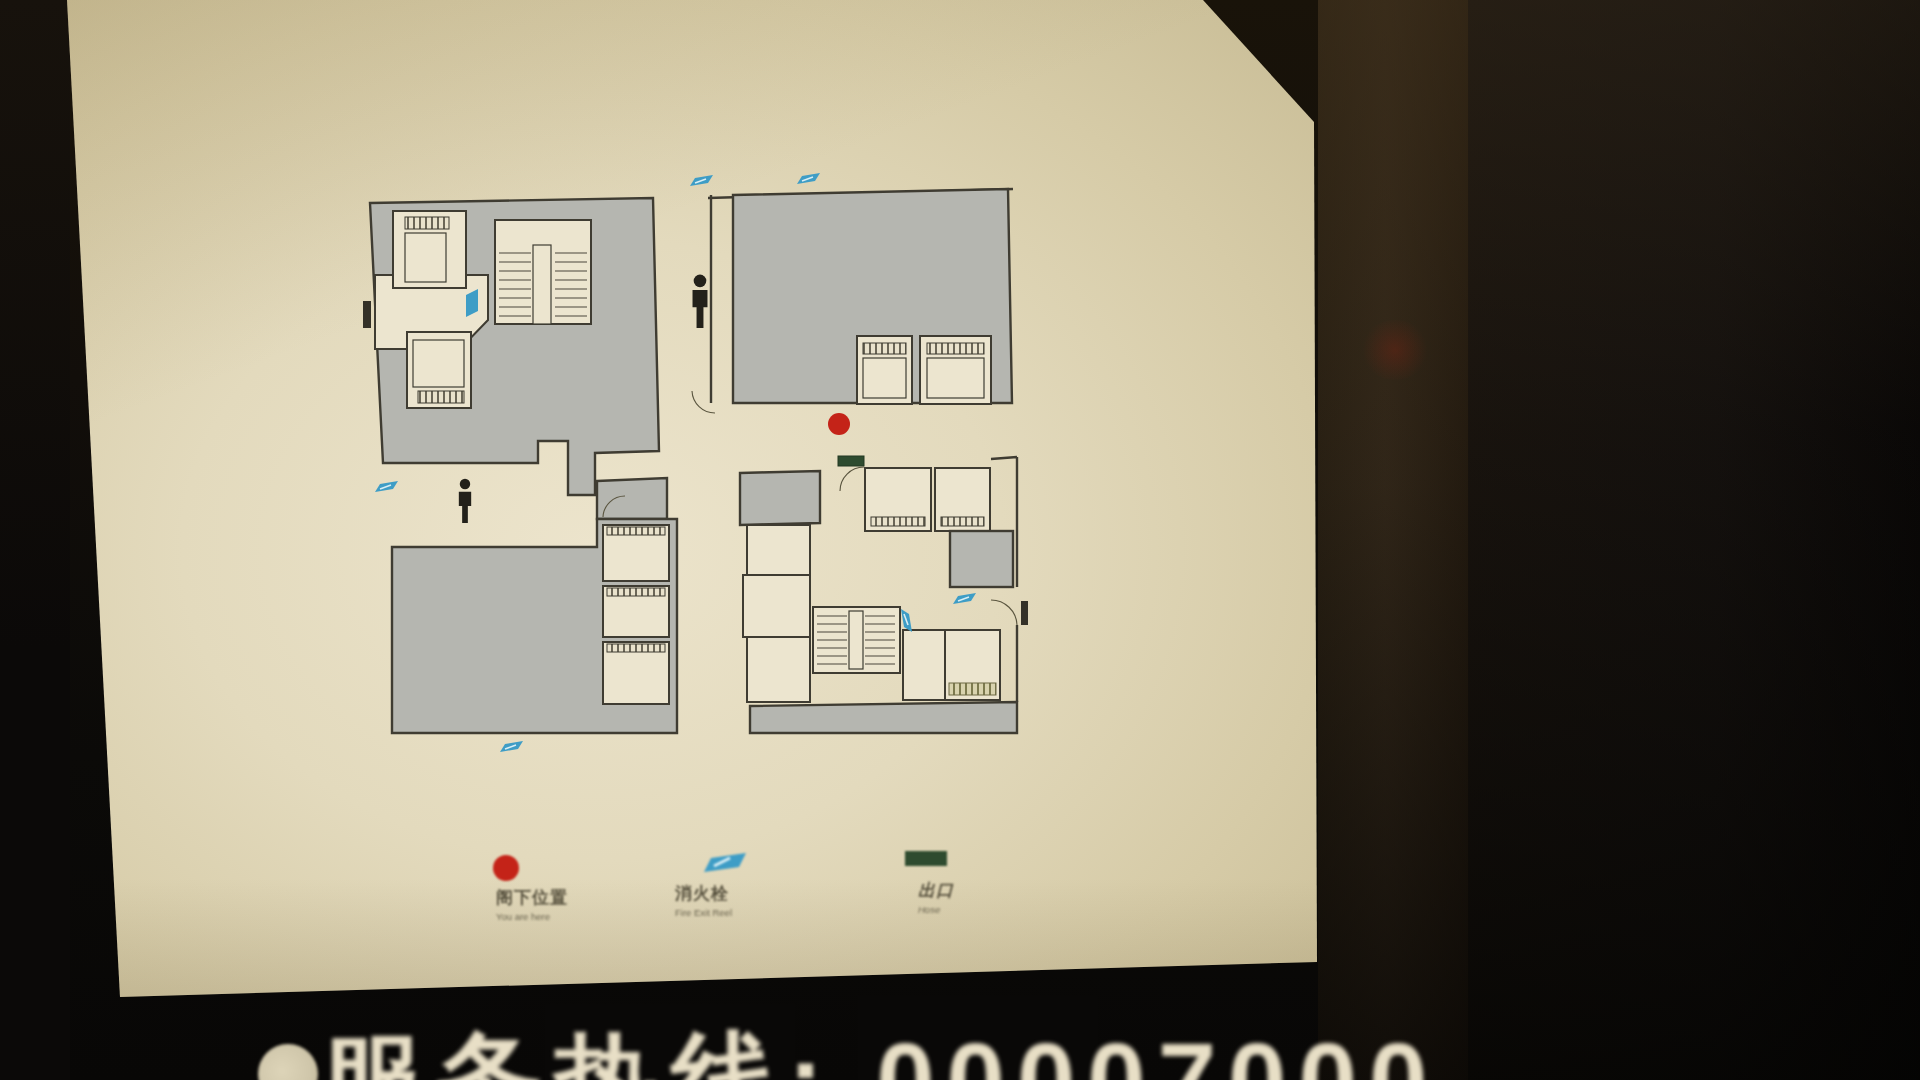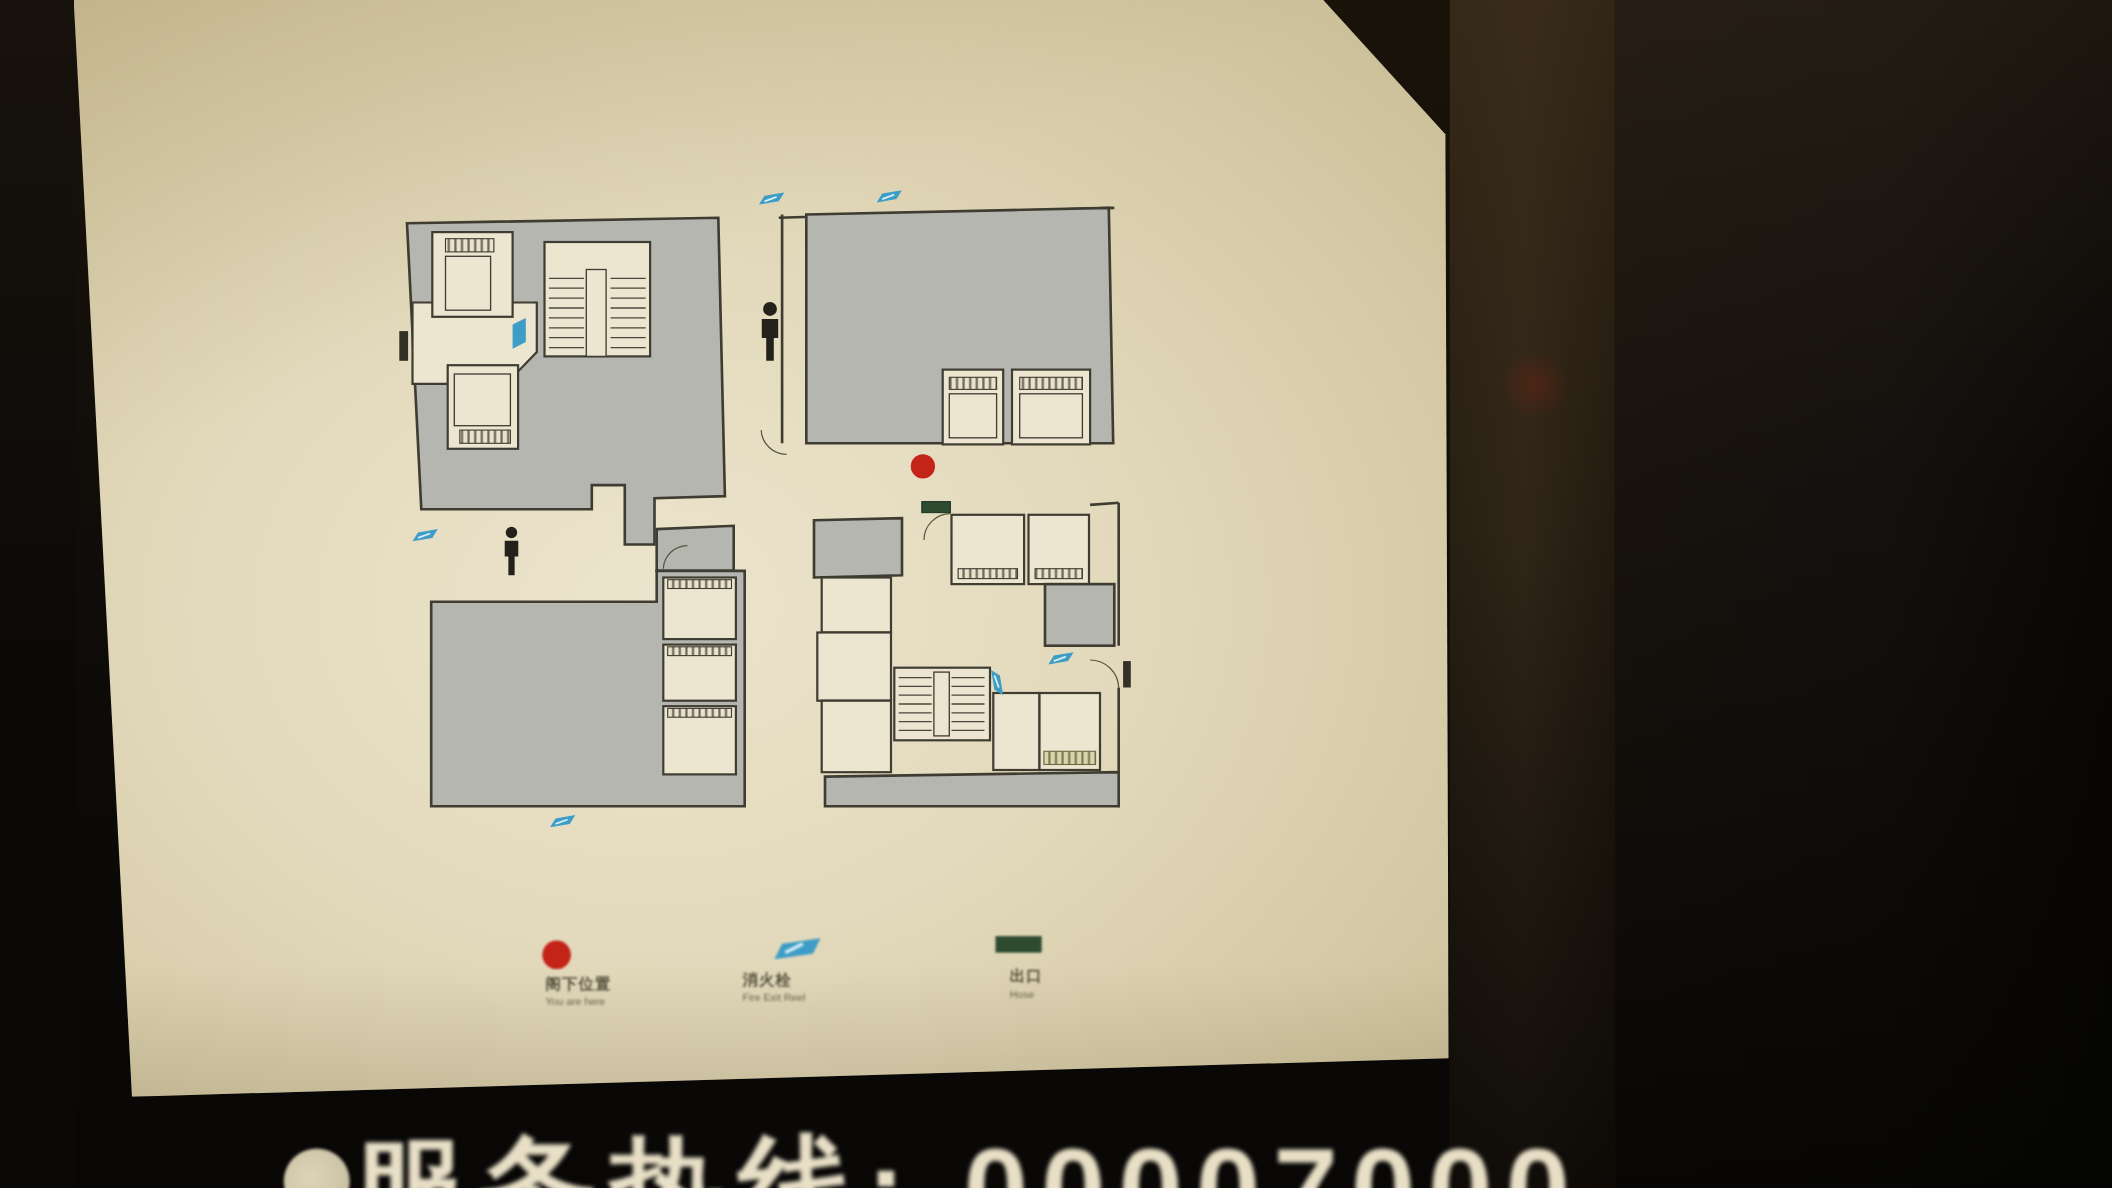--- a/index.html
+++ b/index.html
@@ -46,25 +46,25 @@
   .red{fill:var(--plan-red,#c42318);}
   .person{fill:#23211a;}
 
   
   .legend-item{position:absolute;filter:blur(.9px);}
   .legend-symbol-dot{position:absolute;left:426px;top:855px;width:26px;height:26px;border-radius:50%;
       background:var(--plan-red,#c42318);filter:blur(1px);}
   .legend-symbol-arrow{position:absolute;left:635px;top:852px;filter:blur(1px);}
   .legend-symbol-exit{position:absolute;left:838px;top:851px;width:42px;height:15px;
       background:var(--plan-green,#2e4b2f);filter:blur(1px);}
-  .legend-zh{font-size:14px;font-weight:700;color:#57513e;letter-spacing:1px;}
+  .legend-zh{font-size:17px;font-weight:700;color:#57513e;letter-spacing:1px;}
   .legend-en{font-size:9.5px;color:#6a644f;margin-top:2px;}
   .li-1{left:429px;top:886px;}
   .li-2{left:608px;top:882px;}
-  .li-3{left:851px;top:879px;}
+  .li-3{left:851px;top:879px;font-style:italic;}
 
   
   .phone-icon{position:absolute;left:258px;top:1044px;width:60px;height:60px;border-radius:50%;
       background:radial-gradient(circle at 40% 45%,#ddd4b8 0%,#cfc6aa 60%,#b8ad8e 100%);filter:blur(1.4px);}
   .hotline{position:absolute;left:320px;top:1012px;font-size:105px;font-weight:700;
       color:#e8dfc6;letter-spacing:12px;white-space:nowrap;filter:blur(1.9px);}
 </style>
 </head>
 <body>
 

